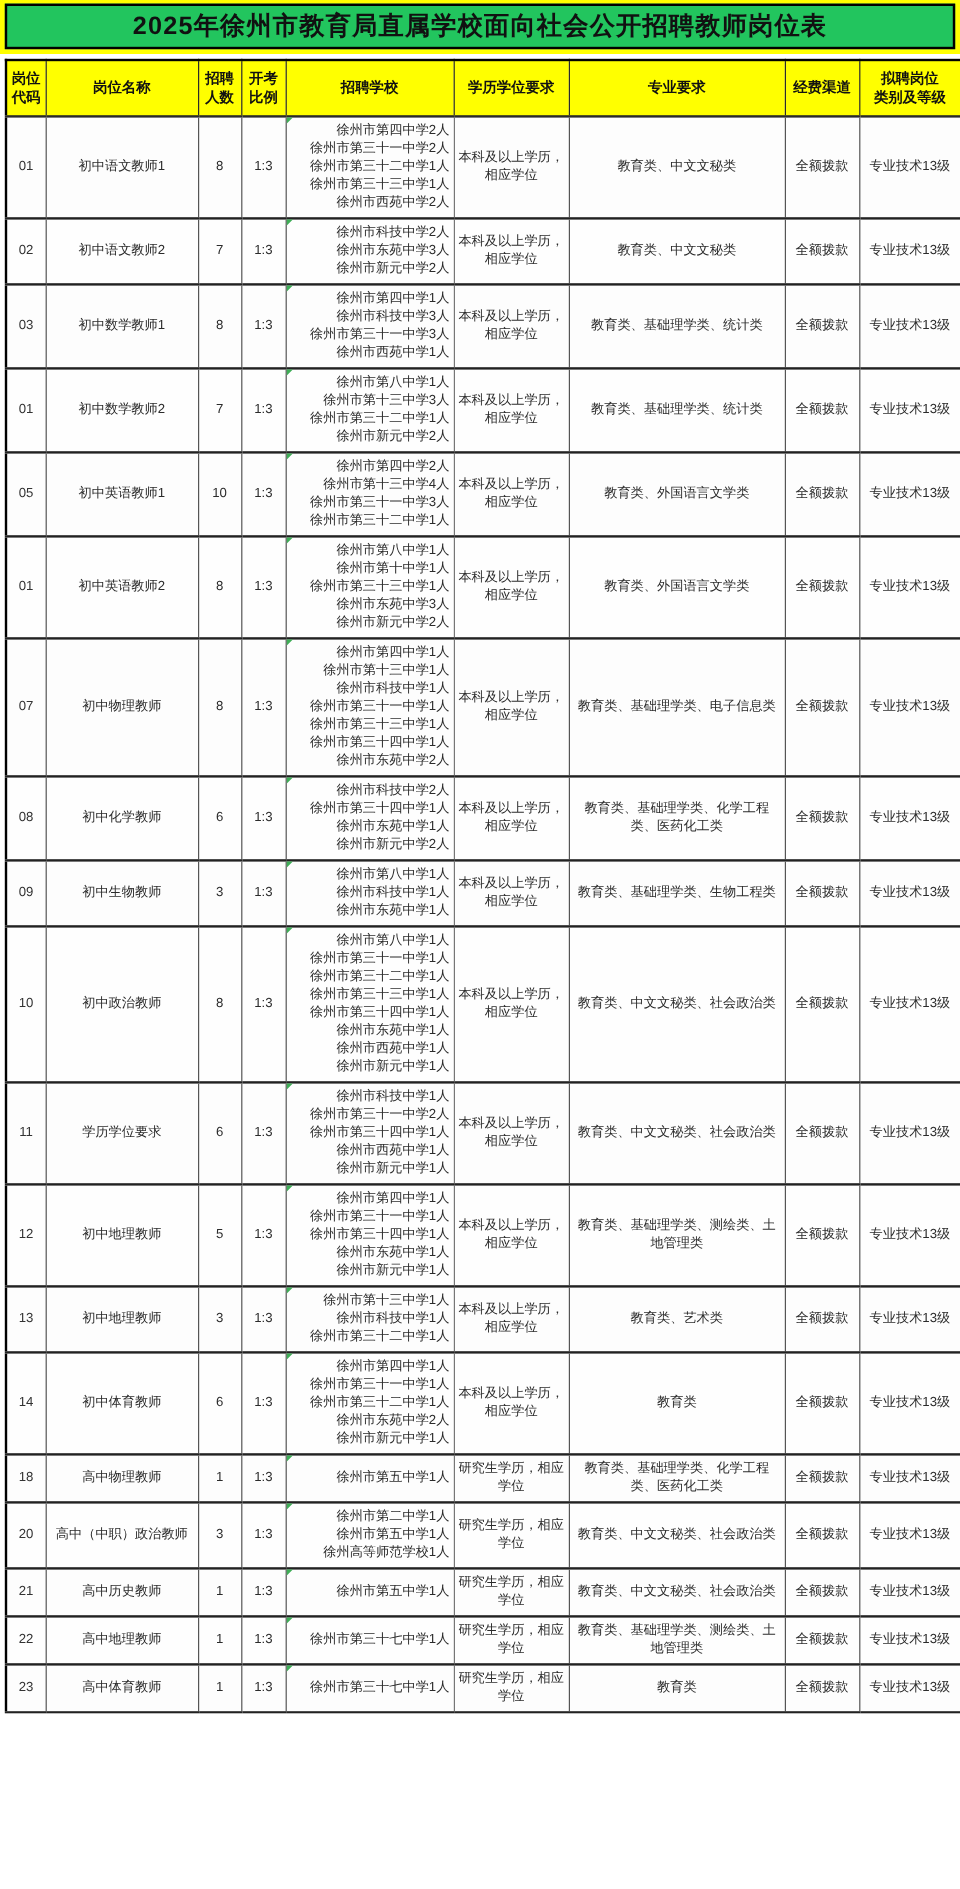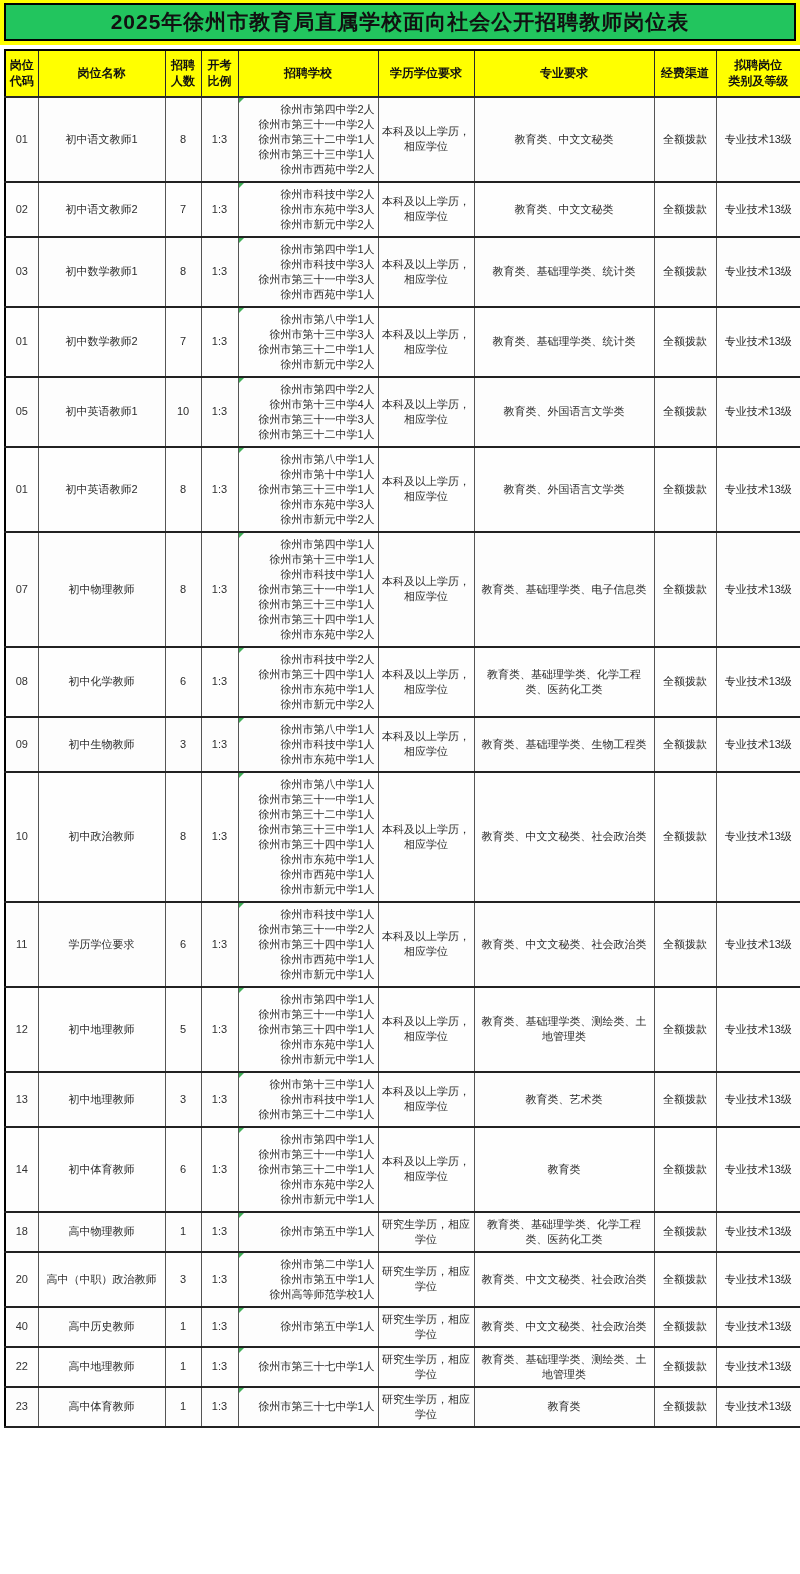--- a/index.html
+++ b/index.html
@@ -341,21 +341,21 @@
             <td class="col-ratio">1:3</td>
             <td class="col-schools">徐州市第二中学1人
 徐州市第五中学1人
 徐州高等师范学校1人</td>
             <td class="col-education">研究生学历，相应学位</td>
             <td class="col-majors">教育类、中文文秘类、社会政治类</td>
             <td class="col-funding">全额拨款</td>
             <td class="col-level">专业技术13级</td>
           </tr>
           <tr>
-            <td class="col-code">40</td>
+            <td class="col-code">21</td>
             <td class="col-name">高中历史教师</td>
             <td class="col-count">1</td>
             <td class="col-ratio">1:3</td>
             <td class="col-schools">徐州市第五中学1人</td>
             <td class="col-education">研究生学历，相应学位</td>
             <td class="col-majors">教育类、中文文秘类、社会政治类</td>
             <td class="col-funding">全额拨款</td>
             <td class="col-level">专业技术13级</td>
           </tr>
           <tr>

